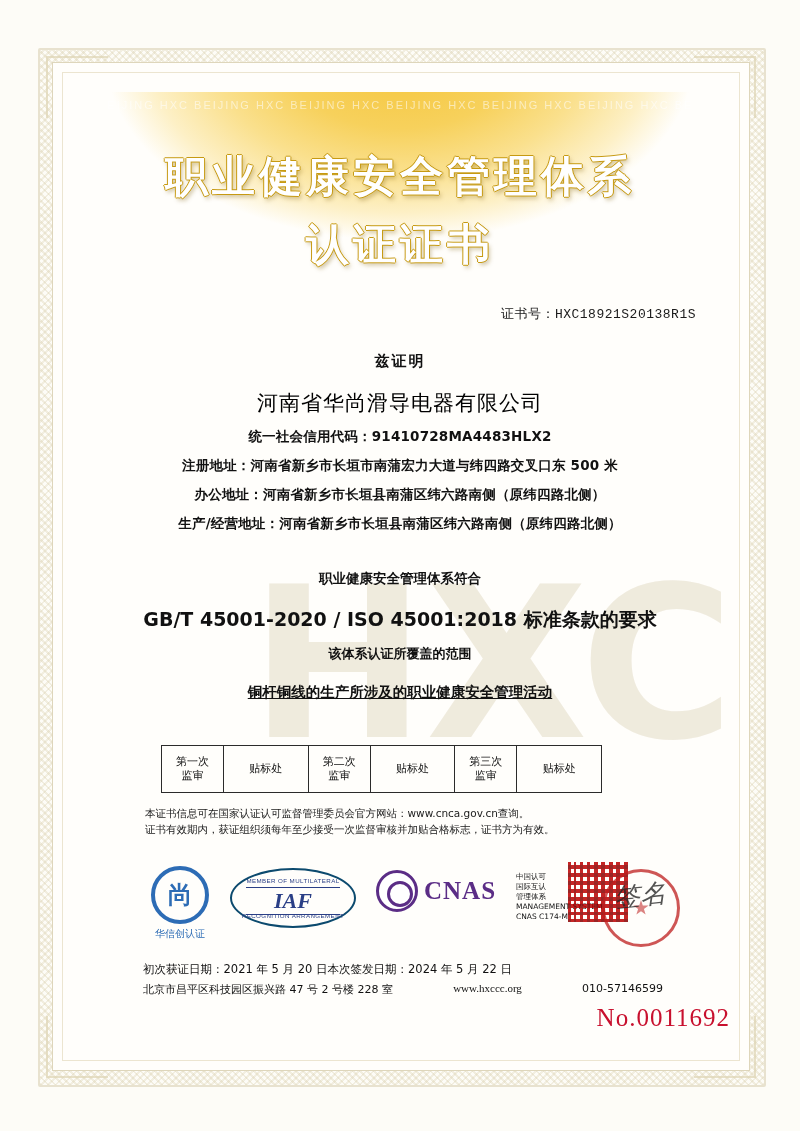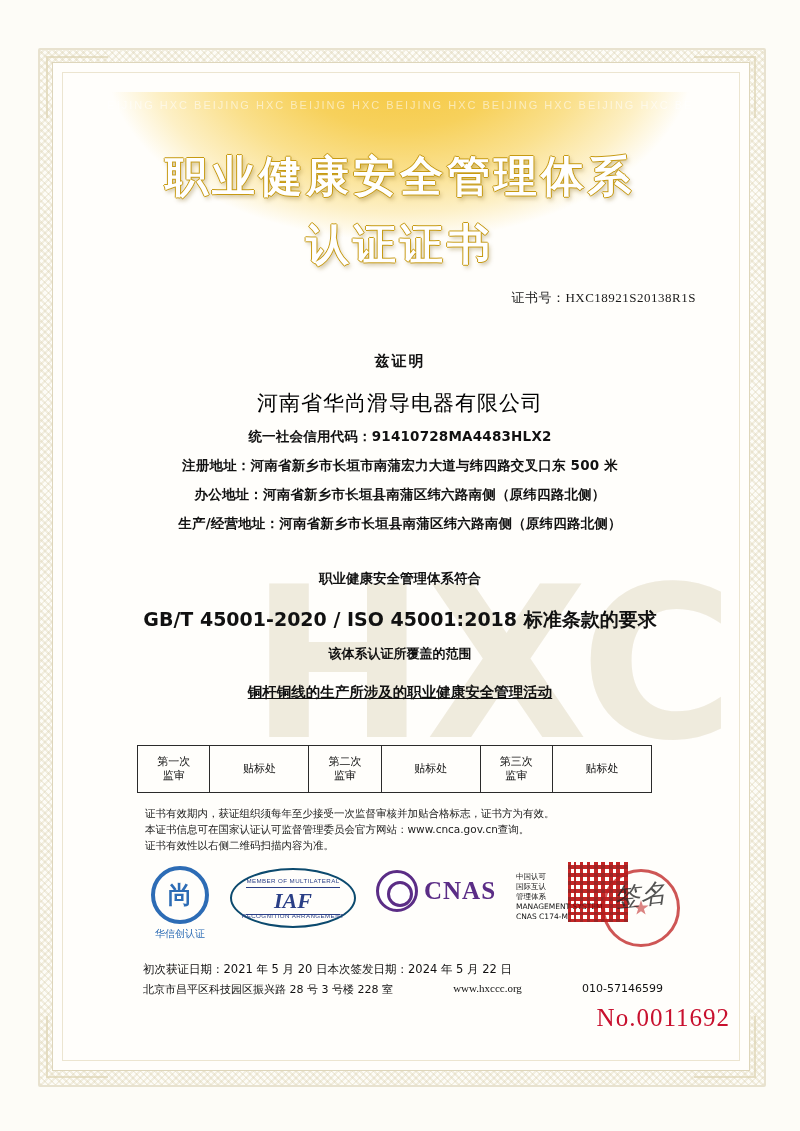--- a/index.html
+++ b/index.html
@@ -107,24 +107,24 @@
   }
   .cert-title .line2 {
     display: block;
     margin-top: 10px;
   }
 
   
   .cert-no {
     position: absolute;
     right: 104px;
-    top: 289px;
+    top: 305px;
     font-size: 13px;
     color: #1a1a1a;
-    font-family: Liberation Serif, serif;
+    font-family: Liberation Mono, monospace;
     letter-spacing: .5px;
   }
 
   
   .body-block {
     position: absolute;
     left: 80px;
     top: 352px;
     width: 640px;
     text-align: center;
@@ -190,23 +190,23 @@
     line-height: 210px;
     font-family: "DejaVu Sans", sans-serif;
     font-weight: bold;
     text-align: center;
     user-select: none;
   }
 
   
   .surv-table {
     position: absolute;
-    left: 137px;
+    left: 161px;
     top: 745px;
-    width: 515px;
+    width: 441px;
     border-collapse: collapse;
     table-layout: fixed;
     border-radius: 9px;
   }
   .surv-table td {
     border: 1px solid #2b2b2b;
     height: 44px;
     text-align: center;
     vertical-align: middle;
     font-size: 11px;
@@ -469,23 +469,22 @@
       <td class="label">
         <span>第三次</span><br>
         <span>监审</span>
       </td>
       <td class="stamp">贴标处</td>
     </tr>
   </tbody>
     </table>
 
   <div class="fineprint">
+    <div>本证书信息可在国家认证认可监督管理委员会官方网站：www.cnca.gov.cn查询。</div>
     <div>证书有效期内，获证组织须每年至少接受一次监督审核并加贴合格标志，证书方为有效。</div>
-    <div>本证书信息可在国家认证认可监督管理委员会官方网站：www.cnca.gov.cn查询。</div>
-    <div>证书有效性以右侧二维码扫描内容为准。</div>
   </div>
 
   <div class="logos">
 
     <div class="logo logo-hxc">
       <div class="hxc-ring">
         <span>尚</span>
       </div>
       <div class="hxc-cap">华信创认证</div>
     </div>
@@ -522,20 +521,20 @@
     </div>
 
   </div>
 
   <div class="dates">
     <div>初次获证日期：2021 年 5 月 20 日</div>
     <div>本次签发日期：2024 年 5 月 22 日</div>
   </div>
 
   <div class="addr-row">
-    <div>北京市昌平区科技园区振兴路 28 号 3 号楼 228 室</div>
+    <div>北京市昌平区科技园区振兴路 47 号 2 号楼 228 室</div>
     <div class="web">www.hxccc.org</div>
     <div>010-57146599</div>
   </div>
 
   <div class="serial">No.0011692</div>
 
 </div>
 
 </body></html>

